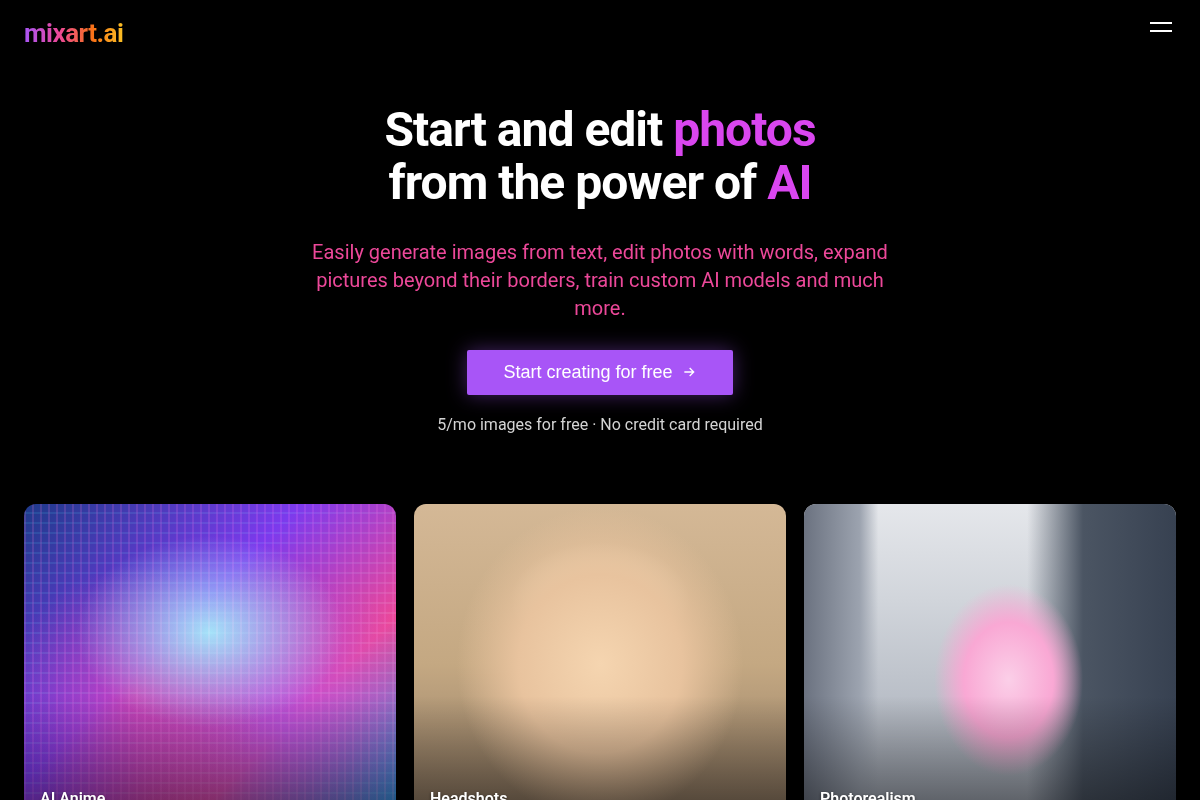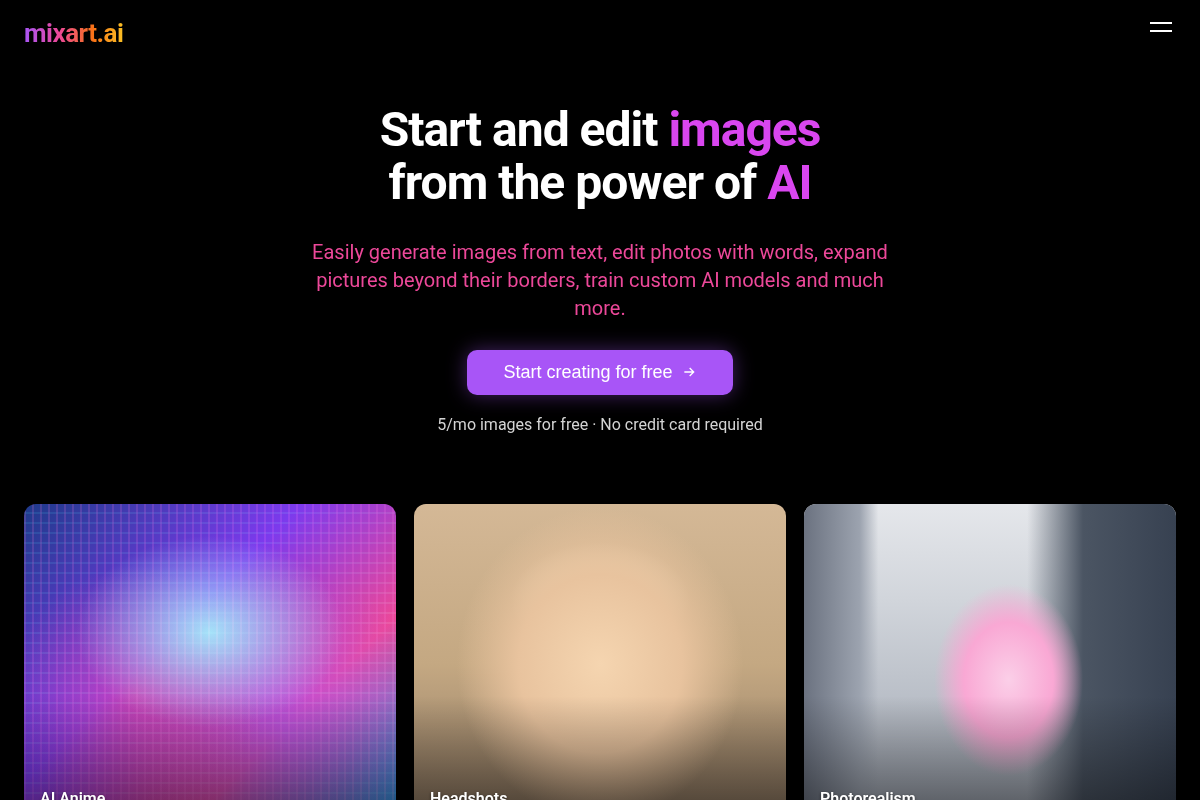--- a/index.html
+++ b/index.html
@@ -69,21 +69,21 @@
     .cta-button {
       display: inline-flex;
       align-items: center;
       gap: 8px;
       background: #a855f7;
       color: #ffffff;
       font-size: 18px;
       font-weight: 500;
       padding: 12px 36px;
       border: none;
-      border-radius: 10px;
+      border-radius: 2px;
       margin-top: 28px;
       cursor: pointer;
       box-shadow: 0 0 20px rgba(168, 85, 247, 0.4);
     }
     .cta-button svg {
       width: 16px;
       height: 16px;
     }
     .cta-note {
       font-size: 16px;
@@ -183,21 +183,21 @@
 <header class="header">
   <div class="logo">mixart.ai</div>
   <div class="hamburger">
     <span></span>
     <span></span>
   </div>
 </header>
 
 <section class="hero">
   <h1 class="hero-title">
-    <span>Start and edit </span><span class="highlight">images</span><br>
+    <span>Start and edit </span><span class="highlight">photos</span><br>
     <span>from the power of </span><span class="highlight">AI</span>
   </h1>
   <p class="hero-subtitle">Easily generate images from text, edit photos with words, expand pictures beyond their borders, train custom AI models and much more.</p>
   <button class="cta-button">
     <span>Start creating for free</span>
     <svg viewBox="0 0 24 24" fill="none" stroke="currentColor" stroke-width="2">
       <path d="M5 12h14M13 6l6 6-6 6"></path>
     </svg>
   </button>
   <p class="cta-note">5/mo images for free · No credit card required</p>

